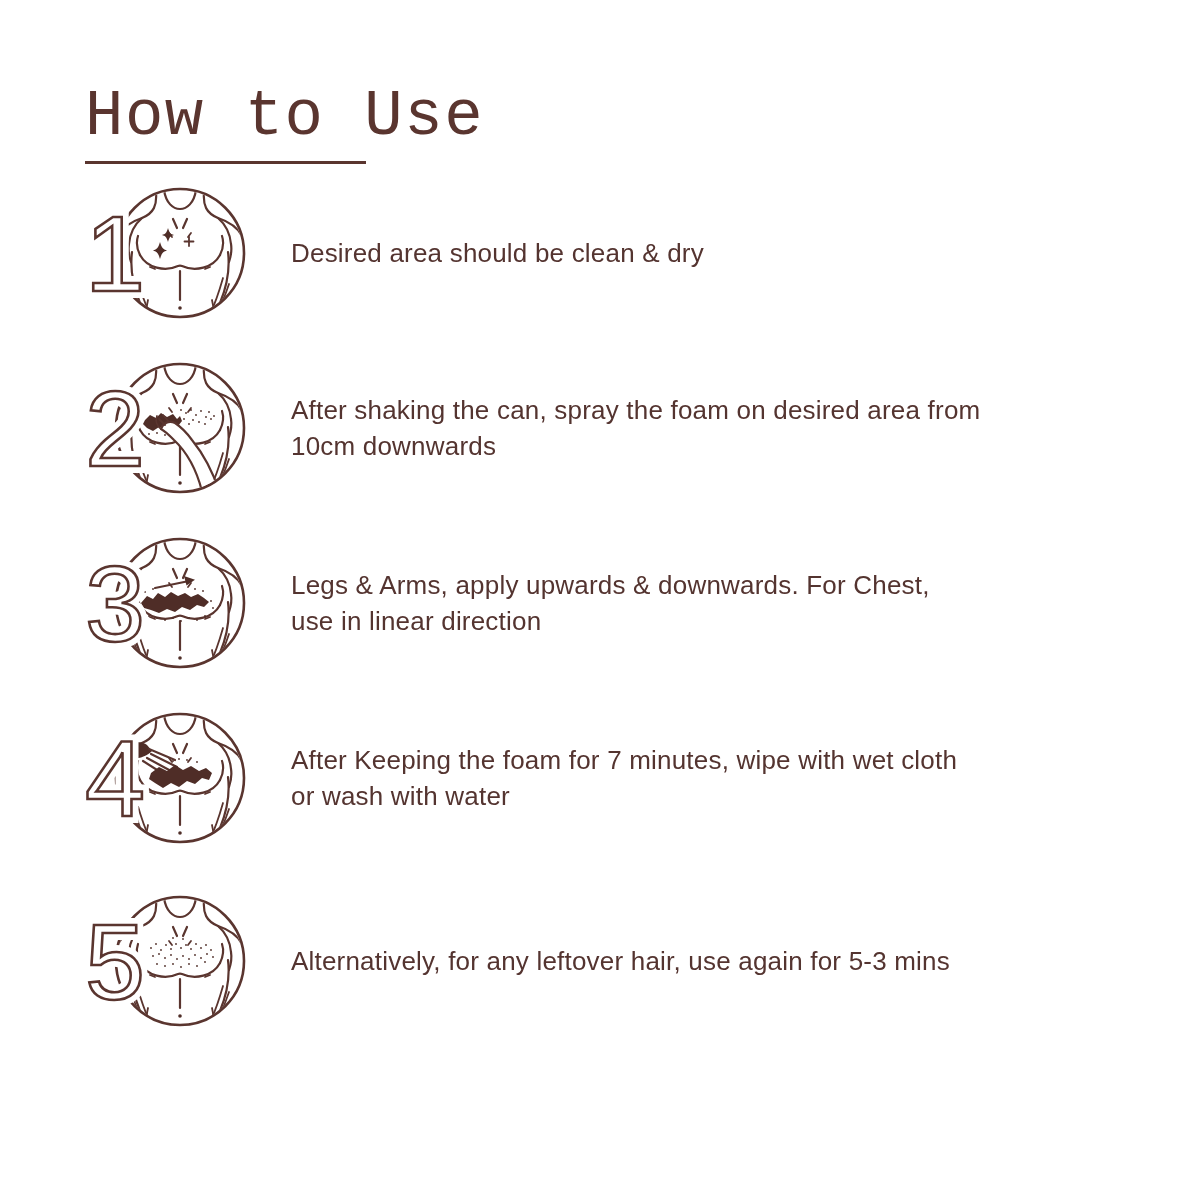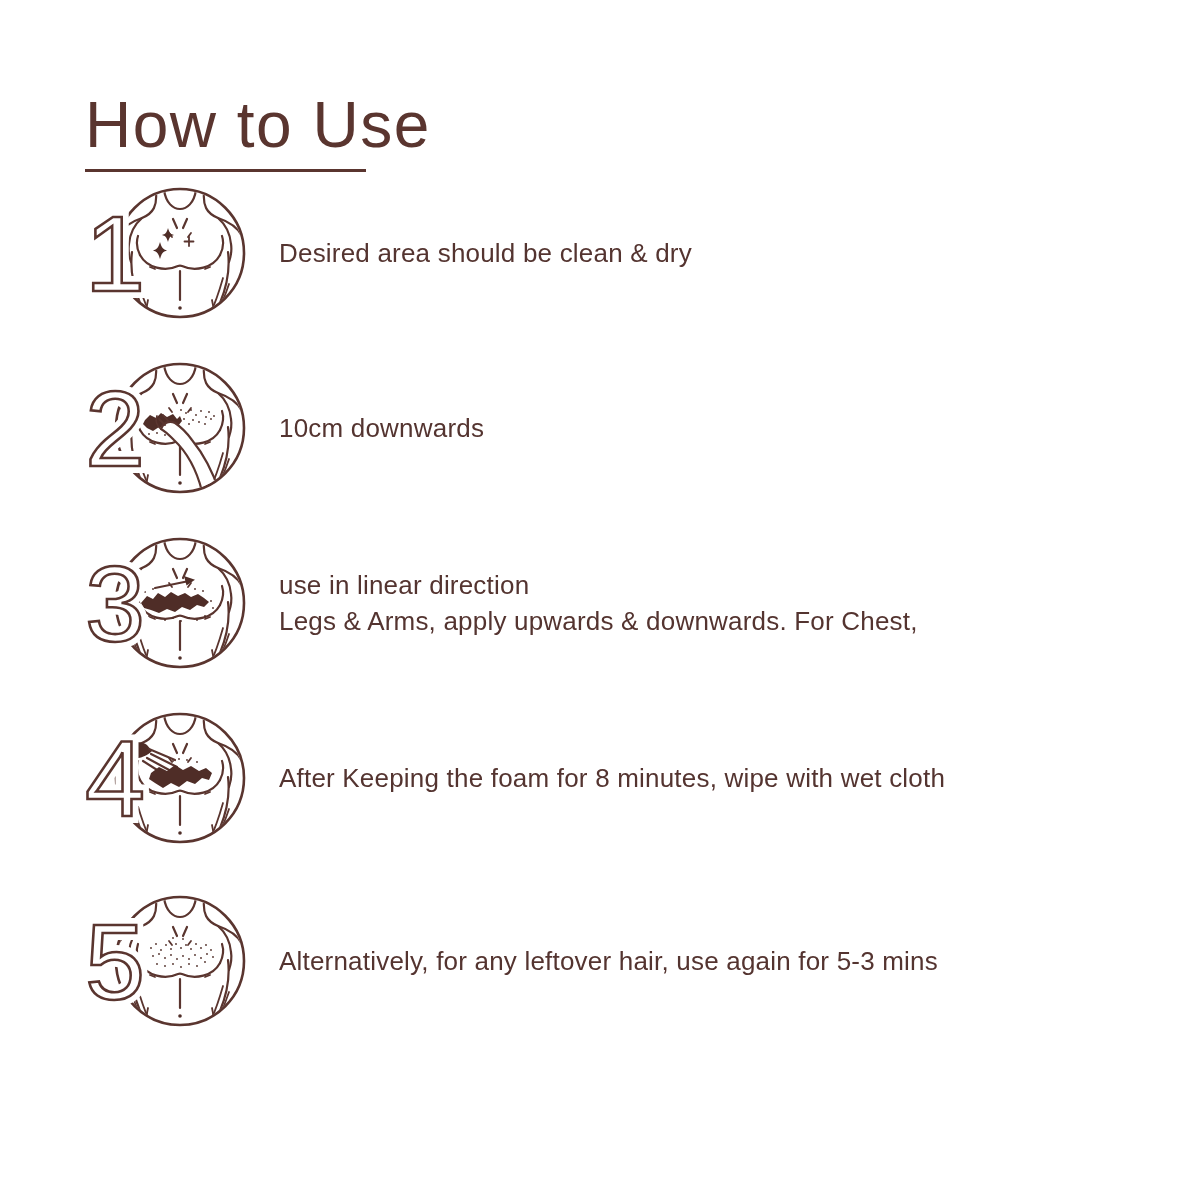--- a/index.html
+++ b/index.html
@@ -4,39 +4,39 @@
 <style>
   html,body{margin:0;padding:0;}
   body{
     width:1200px;height:1200px;
     background:#ffffff;
     font-family:"Liberation Sans", sans-serif;
     position:relative;
     color:#54322c;
     overflow:hidden;
   }
-  .title-wrap{position:absolute;left:85px;top:92px;}
+  .title-wrap{position:absolute;left:85px;top:84px;font-family:Liberation Mono, monospace;}
   .page-title{
     font-size:64px;
     font-weight:400;
     letter-spacing:1.5px;
     color:#5a352f;
     line-height:1.05;
   }
   .title-underline{
     width:281px;height:0;
     border-bottom:3px solid #5a352f;
     margin-top:10px;
   }
   .steps{position:absolute;left:85px;top:165px;}
   .step{display:flex;align-items:center;height:175px;}
   .step.last{margin-top:8px;}
   .step-icon{width:170px;height:150px;flex:none;display:block;}
   .step-text{
-    margin-left:24px;
+    margin-left:36px;
     font-size:26px;
     line-height:36px;
     color:#543430;
     letter-spacing:0.2px;
   }
   .step-text .line{white-space:nowrap;}
   
   .ring{fill:#ffffff;stroke:#5a352f;stroke-width:2.6;}
   .ln{fill:none;stroke:#5a352f;stroke-width:2.2;stroke-linecap:round;stroke-linejoin:round;}
   .ln-thin{fill:none;stroke:#5a352f;stroke-width:1.8;stroke-linecap:round;}
@@ -146,20 +146,21 @@
         </g>
         <path d="M119,147 C114,122 105,102 89,87 C84,82 80,78 76,76 C78,70 84,67 90,70 C96,74 102,80 107,87 C120,103 130,124 136,144 Z" fill="#ffffff" stroke="#5a352f" stroke-width="2.2" stroke-linejoin="round"></path>
         <path class="ln-thin" d="M76,76 C72,73 70,68 72,63"></path>
         <path class="ln-thin" d="M80,72 L74,66"></path>
         <path class="ln-thin" d="M84,69 L78,62"></path>
       </g>
       <text class="num-halo" x="0" y="113">2</text>
       <text class="num" x="0" y="113">2</text>
     </svg>
     <div class="step-text">
+      <div class="line">After shaking the can, spray the foam on desired area from</div>
       <div class="line">10cm downwards</div>
     </div>
   </div>
 
   <div class="step">
     <svg class="step-icon" viewBox="0 0 170 150">
       <circle class="ring" cx="95" cy="75" r="64"></circle>
       <g clip-path="url(#circle-clip)">
         <use href="#torso-base"></use>
         <path class="fl" d="M56,75 L62,68 L68,71 L73,65 L80,69 L86,64 L93,68 L100,65 L106,69 L113,66 L119,70 L124,74 L119,79 L112,77 L105,82 L97,79 L90,84 L82,81 L74,85 L66,82 L59,80 Z"></path>
@@ -179,22 +180,22 @@
           <circle cx="110" cy="61" r="0.9"></circle>
             <circle cx="118" cy="63" r="0.9"></circle>
         </g>
         <path class="ln" d="M70,60 L104,53" stroke-width="2.6"></path>
         <path class="fl" d="M110,51.8 L99,48 L101.5,57.5 Z"></path>
       </g>
       <text class="num-halo" x="0" y="113">3</text>
       <text class="num" x="0" y="113">3</text>
     </svg>
     <div class="step-text">
+      <div class="line">Legs &amp; Arms, apply upwards &amp; downwards. For Chest,</div>
       <div class="line">use in linear direction</div>
-      <div class="line">Legs &amp; Arms, apply upwards &amp; downwards. For Chest,</div>
     </div>
   </div>
 
   <div class="step">
     <svg class="step-icon" viewBox="0 0 170 150">
       <circle class="ring" cx="95" cy="75" r="64"></circle>
       <g clip-path="url(#circle-clip)">
         <use href="#torso-base"></use>
         <path class="fl" d="M40,46 C46,39 56,37 62,42 L67,48 C61,54 51,57 44,55 C38,53 37,50 40,46 Z"></path>
         <g class="ln" stroke-width="2.8">
@@ -209,21 +210,22 @@
             <circle cx="102" cy="57" r="0.9"></circle>
             <circle cx="112" cy="59" r="0.9"></circle>
           <circle cx="120" cy="73" r="0.9"></circle>
             <circle cx="88" cy="58" r="0.9"></circle>
         </g>
       </g>
       <text class="num-halo" x="0" y="113">4</text>
       <text class="num" x="0" y="113">4</text>
     </svg>
     <div class="step-text">
-      <div class="line">After Keeping the foam for 8 minutes, wipe with wet cloth</div>
+      <div class="line">After Keeping the foam for 7 minutes, wipe with wet cloth</div>
+      <div class="line">or wash with water</div>
     </div>
   </div>
 
   <div class="step last">
     <svg class="step-icon" viewBox="0 0 170 150">
       <circle class="ring" cx="95" cy="75" r="64"></circle>
       <g clip-path="url(#circle-clip)">
         <use href="#torso-base"></use>
         <g class="dot">
           <circle cx="66" cy="62" r="0.9"></circle>

